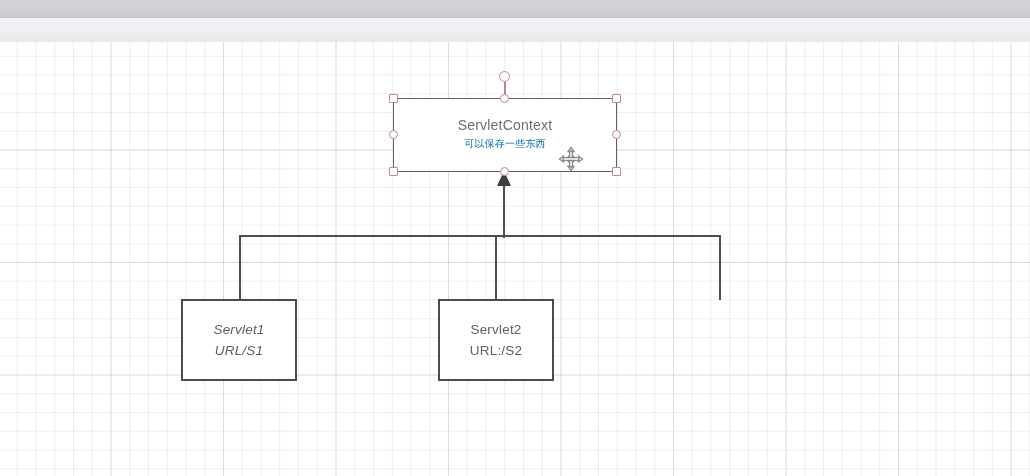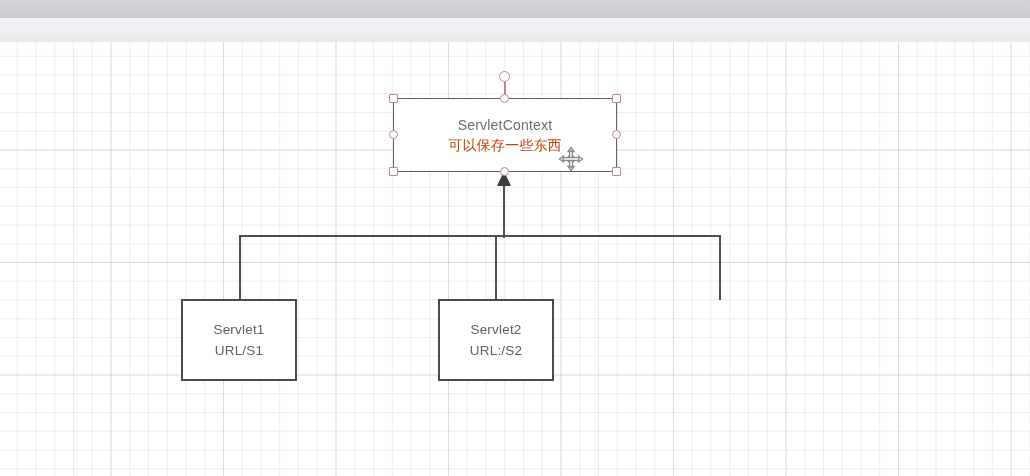--- a/index.html
+++ b/index.html
@@ -84,24 +84,24 @@
     text-align: center;
   }
   .node .l2 { margin-top: 2px; }
 
   .node.root {
     border: 1.5px solid #6b5a60;
     color: #6a6d73;
   }
   .node.root .title { font-size: 14px; line-height: 20px; }
   .node.root .subtitle {
-    font-size: 14px;
+    font-size: 10px;
     line-height: 20px;
-    font-family: Liberation Sans, sans-serif;
-    color: #c2410c;
+    font-family: Liberation Mono, monospace;
+    color: #0369a1;
   }
 
   
   .handle {
     position: absolute;
     box-sizing: border-box;
     width: 9px;
     height: 9px;
     background: #ffffff;
     border: 1.4px solid #c08a92;
@@ -189,21 +189,21 @@
           <path d="M13 24.5 L16 20.5 L10 20.5 Z"></path>
           <path d="M1.5 13 L5.5 10 L5.5 16 Z"></path>
           <path d="M24.5 13 L20.5 10 L20.5 16 Z"></path>
           <circle cx="13" cy="13" r="3.4"></circle>
           <rect x="11.6" y="5" width="2.8" height="16" rx="1"></rect>
           <rect x="5" y="11.6" width="16" height="2.8" rx="1"></rect>
         </g>
       </svg>
     </div>
 
-    <div class="node" style="left:181px; top:295px; width:116px; height:82px;">
+    <div class="node" style="left:181px; top:295px; width:116px; height:82px;font-style:italic;">
       <div class="l1">Servlet1</div>
       <div class="l2">URL/S1</div>
     </div>
 
     <div class="node" style="left:438px; top:295px; width:116px; height:82px;">
       <div class="l1">Servlet2</div>
       <div class="l2">URL:/S2</div>
     </div>
 
 

